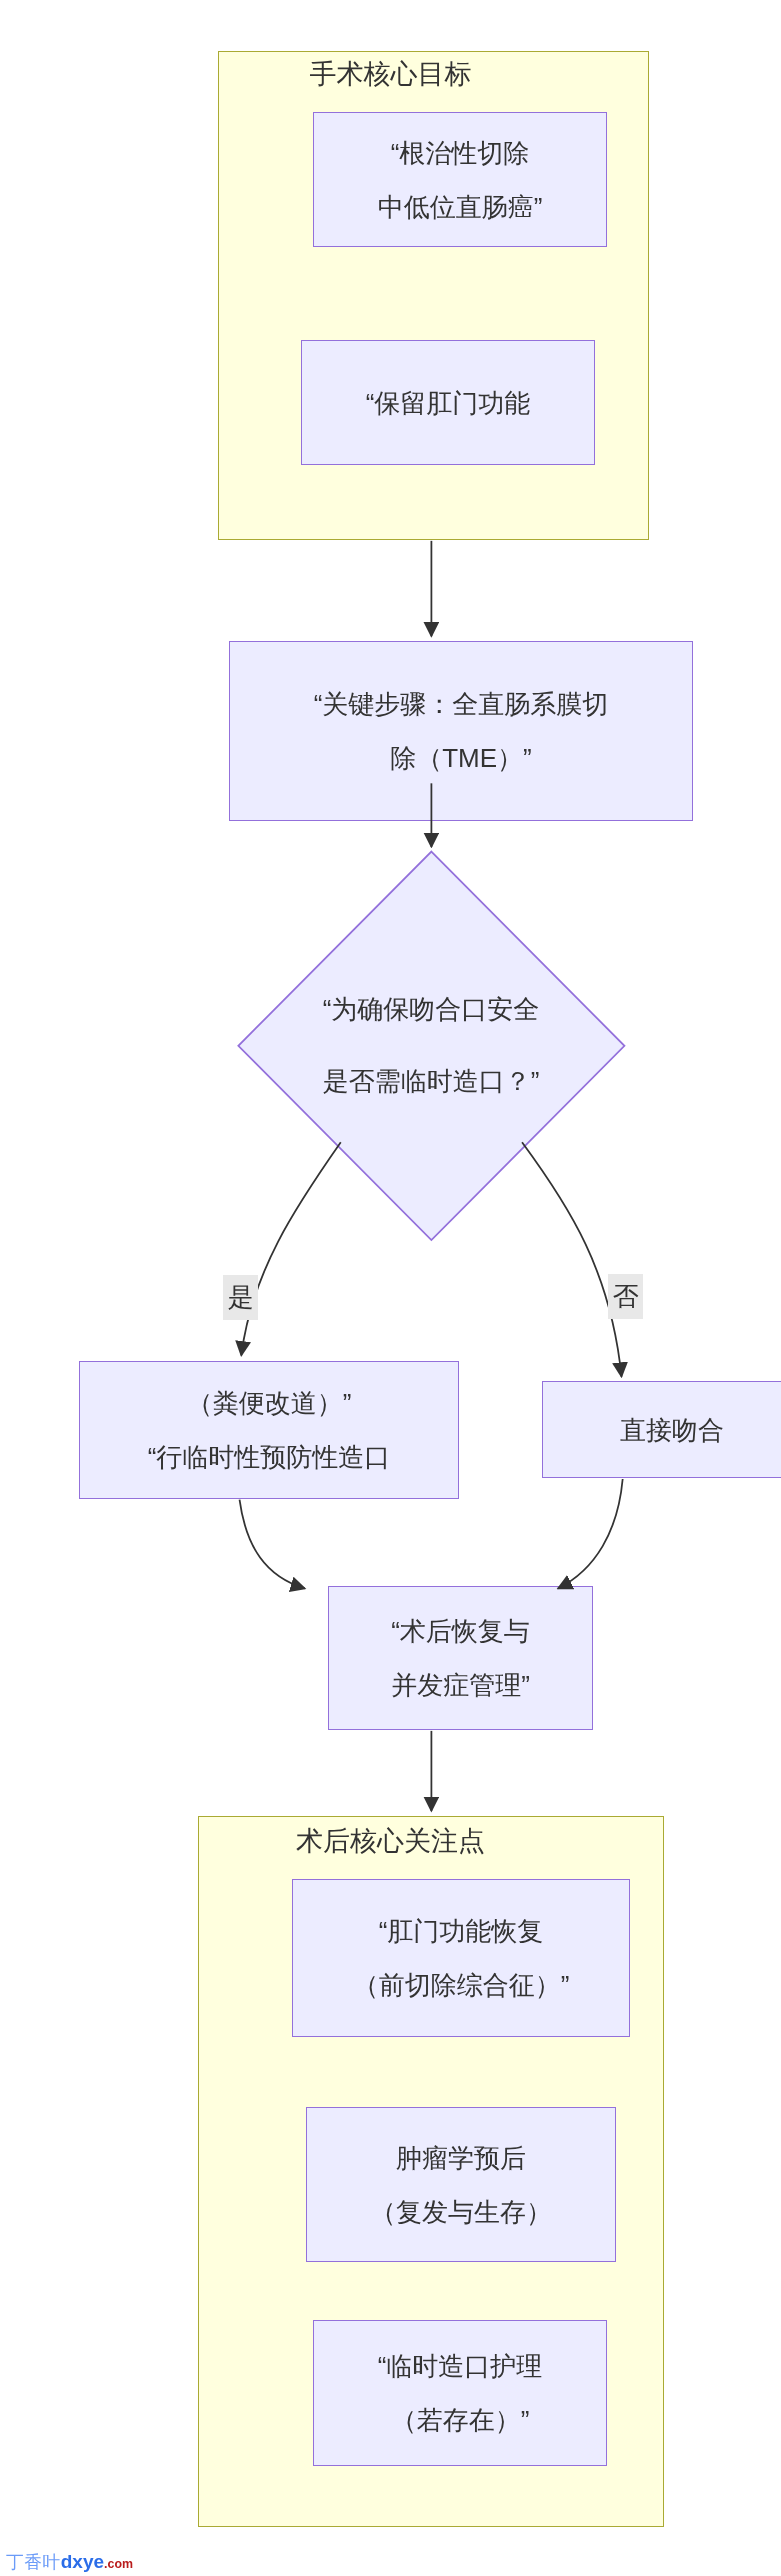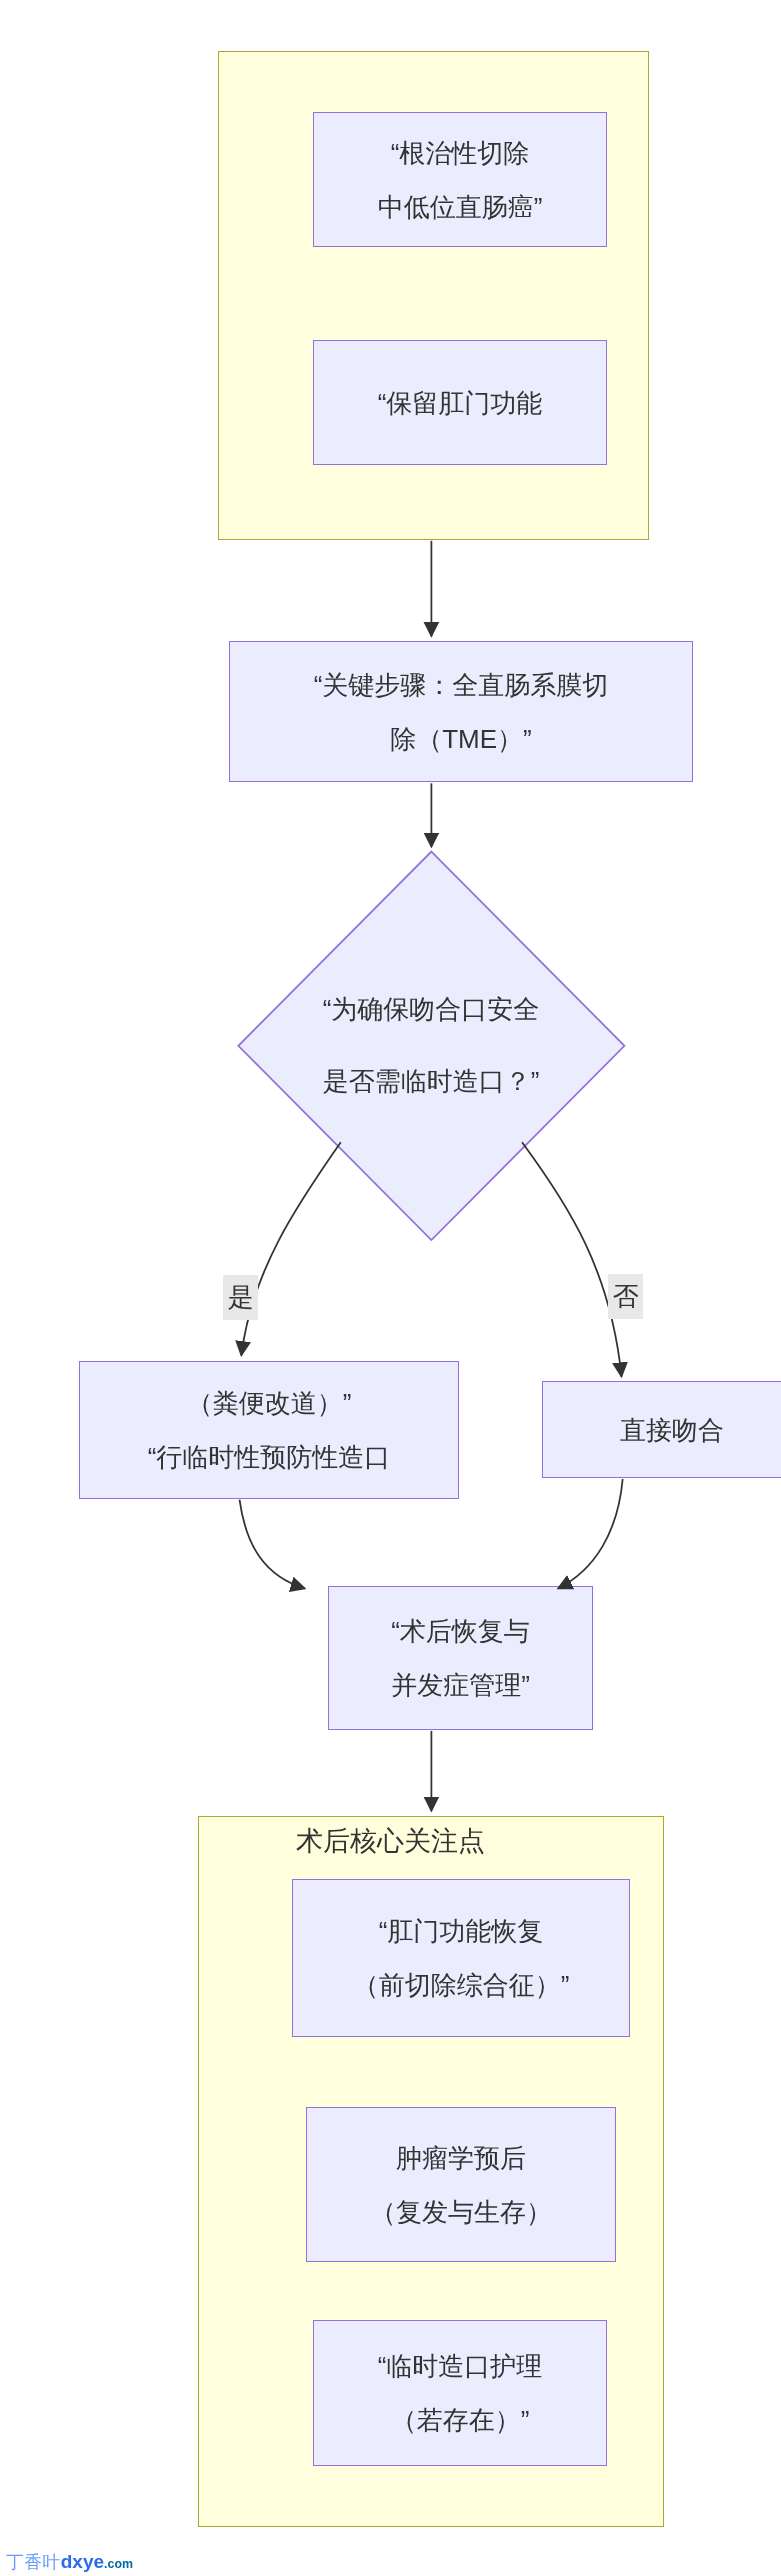--- a/index.html
+++ b/index.html
@@ -26,39 +26,40 @@
   }
   .edge-label{
     position:absolute;z-index:4;background:#e8e8e8;font-size:26px;line-height:26px;
     padding:9.4px 4.7px;color:#333333;
   }
   #watermark{
     position:absolute;left:5.9px;top:2550px;z-index:5;display:flex;align-items:baseline;white-space:nowrap;
   }
   #watermark .wm-cjk{font-size:17.7px;font-weight:300;color:#6b9bf8;letter-spacing:0.6px;}
   #watermark .wm-latin{font-size:19px;font-weight:bold;color:#2b6de8;}
-  #watermark .wm-tld{font-size:12.4px;font-weight:bold;color:#0369a1;}
+  #watermark .wm-tld{font-size:12.4px;font-weight:bold;color:#b91c1c;}
 </style>
 </head>
 <body>
 
 <div id="canvas">
 
   <div class="container-box" style="left:218px;top:51px;width:431px;height:489px;"></div>
+  <div class="container-title" style="top:56px;">手术核心目标</div>
 
   <div class="node" style="left:284px;top:112px;width:294px;height:135px;">
     <span>“根治性切除</span>
     <span>中低位直肠癌”</span>
   </div>
 
-  <div class="node" style="left:284px;top:340px;width:294px;height:125px;">
+  <div class="node" style="left:272px;top:340px;width:294px;height:125px;">
     <span>“保留肛门功能</span>
   </div>
 
-  <div class="node" style="left:200px;top:641px;width:464px;height:141px;">
+  <div class="node" style="left:200px;top:641px;width:464px;height:180px;">
     <span>“关键步骤：全直肠系膜切</span>
     <span>除（TME）”</span>
   </div>
 
   <div class="node" style="left:50px;top:1361px;width:380px;height:138px;">
     <span>（粪便改道）”</span>
     <span>“行临时性预防性造口</span>
   </div>
 
   <div class="node" style="left:513px;top:1381px;width:260px;height:97px;">

